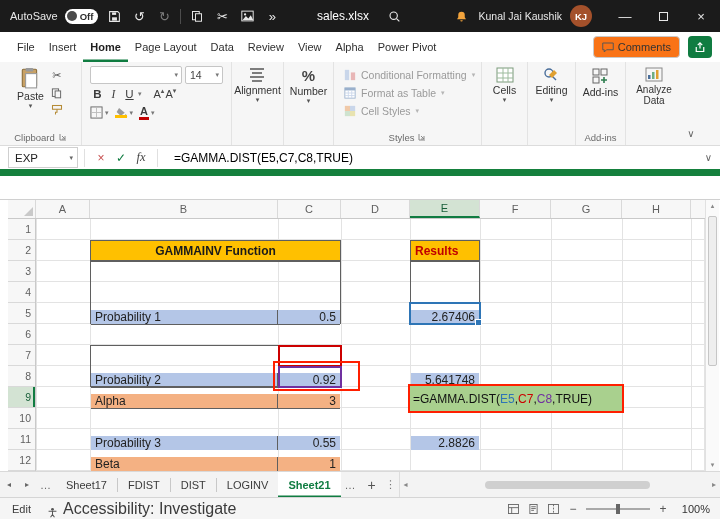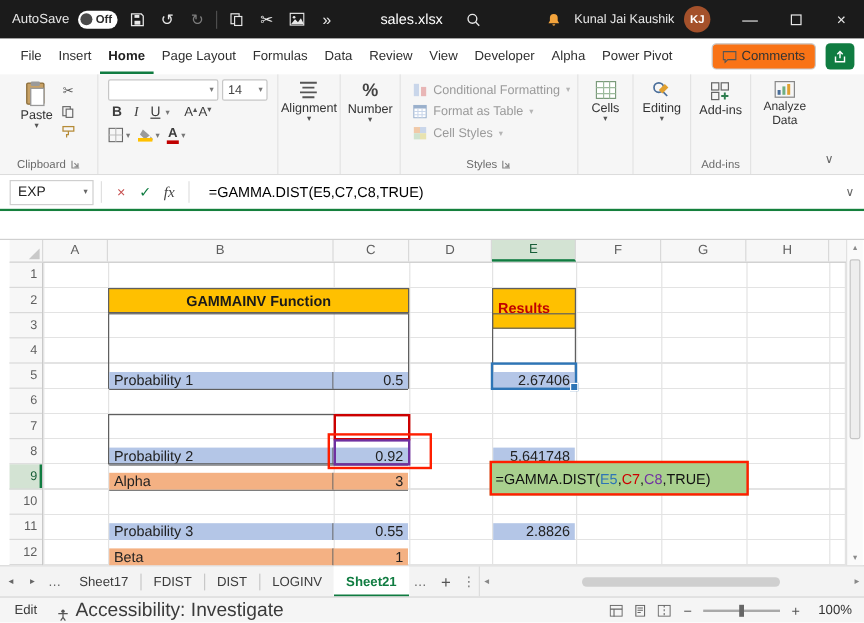--- a/index.html
+++ b/index.html
@@ -55,21 +55,21 @@
   .color-a{font-size:11px;font-weight:bold;color:#3c3c3c;border-bottom:3px solid var(--results_red,#C00000);line-height:11px;padding:0 1px;}
   .fill-bar{width:12px;height:3px;background:var(--gold,#FFC000);margin-top:-2px;}
   .style-rows{display:flex;flex-direction:column;justify-content:flex-start;gap:3px;width:100%;padding:5px 0 0 10px;}
   .style-row{display:flex;align-items:center;gap:5px;height:15px;font-size:10.5px;color:#9a9a9a;white-space:nowrap;}
   .style-row .caret{font-size:7px;color:#b5b5b5;}
   .twoline{width:54px;text-align:center;line-height:11px;font-size:10px;}
   .ribbon-collapse{width:18px;display:flex;align-items:flex-end;justify-content:center;padding-bottom:6px;font-size:10px;color:#666;}
   .launcher{width:8px;height:8px;position:relative;display:inline-block;}
   .launcher svg{display:block;}
   
-  .fbar{height:30px;background:#fff;border-bottom:2px solid #15803d;display:flex;align-items:center;flex:0 0 auto;}
+  .fbar{height:30px;background:#fff;border-bottom:7px solid #15803d;display:flex;align-items:center;flex:0 0 auto;}
   .namebox{width:70px;height:21px;border:1px solid #cfcfcf;margin-left:8px;display:flex;align-items:center;font-size:11.5px;color:#222;}
   .namebox .nb-val{flex:1;padding-left:6px;}
   .namebox .caret{font-size:7px;color:#666;padding-right:4px;}
   .fbar-sep{width:1px;height:18px;background:#e0e0e0;margin:0 6px;}
   .fbtn{width:20px;height:20px;display:flex;align-items:center;justify-content:center;font-size:12px;}
   .fbtn.cancel{color:#c75050;}
   .fbtn.enter{color:var(--green,#107C41);}
   .fbtn.fx{font-style:italic;font-family:"Liberation Serif",serif;color:#444;font-size:12.5px;}
   .fbar-text{font-size:12px;color:#000;margin-left:10px;flex:1;white-space:nowrap;overflow:hidden;}
   .fbar-expand{font-size:10px;color:#666;padding:0 8px;}
@@ -206,25 +206,23 @@
         </span>
       <span class="winbtn">×</span>
     </div>
   </div>
 
   <div class="menubar">
     <span class="menu-tab">File</span>
     <span class="menu-tab">Insert</span>
     <span class="menu-tab active">Home</span>
     <span class="menu-tab">Page Layout</span>
-    <span class="menu-tab">Formulas</span>
     <span class="menu-tab">Data</span>
     <span class="menu-tab">Review</span>
     <span class="menu-tab">View</span>
-    <span class="menu-tab">Developer</span>
     <span class="menu-tab">Alpha</span>
     <span class="menu-tab">Power Pivot</span>
     <div class="menu-right">
       <span class="comments-btn">
         <svg width="12" height="11" viewBox="0 0 16 14">
             <path d="M1 1h14v9H6l-3 3v-3H1z" fill="none" stroke="#555" stroke-width="1.3"></path>
           </svg>
         <span>Comments</span>
       </span>
       <span class="share-btn">
@@ -505,21 +503,21 @@
         <div class="rh">7</div>
         <div class="rh">8</div>
         <div class="rh sel">9</div>
         <div class="rh">10</div>
         <div class="rh">11</div>
         <div class="rh">12</div>
       </div>
 
       <div class="gold-cell center" style="left:82px;top:40px;width:251px;height:21px;">GAMMAINV Function</div>
 
-      <div class="gold-cell red" style="left:402px;top:40px;width:70px;height:34px;">Results</div>
+      <div class="gold-cell red" style="left:402px;top:40px;width:70px;height:21px;">Results</div>
 
       <div class="tbl" style="left:82px;top:61px;width:251px;height:63px;">
         <div class="trow">
           <span class="tlabel blue">Probability 1</span>
           <span class="tval blue">0.5</span>
         </div>
         <div class="trow">
           <span class="tlabel blue">Probability 2</span>
           <span class="tval blue">0.92</span>
         </div>

